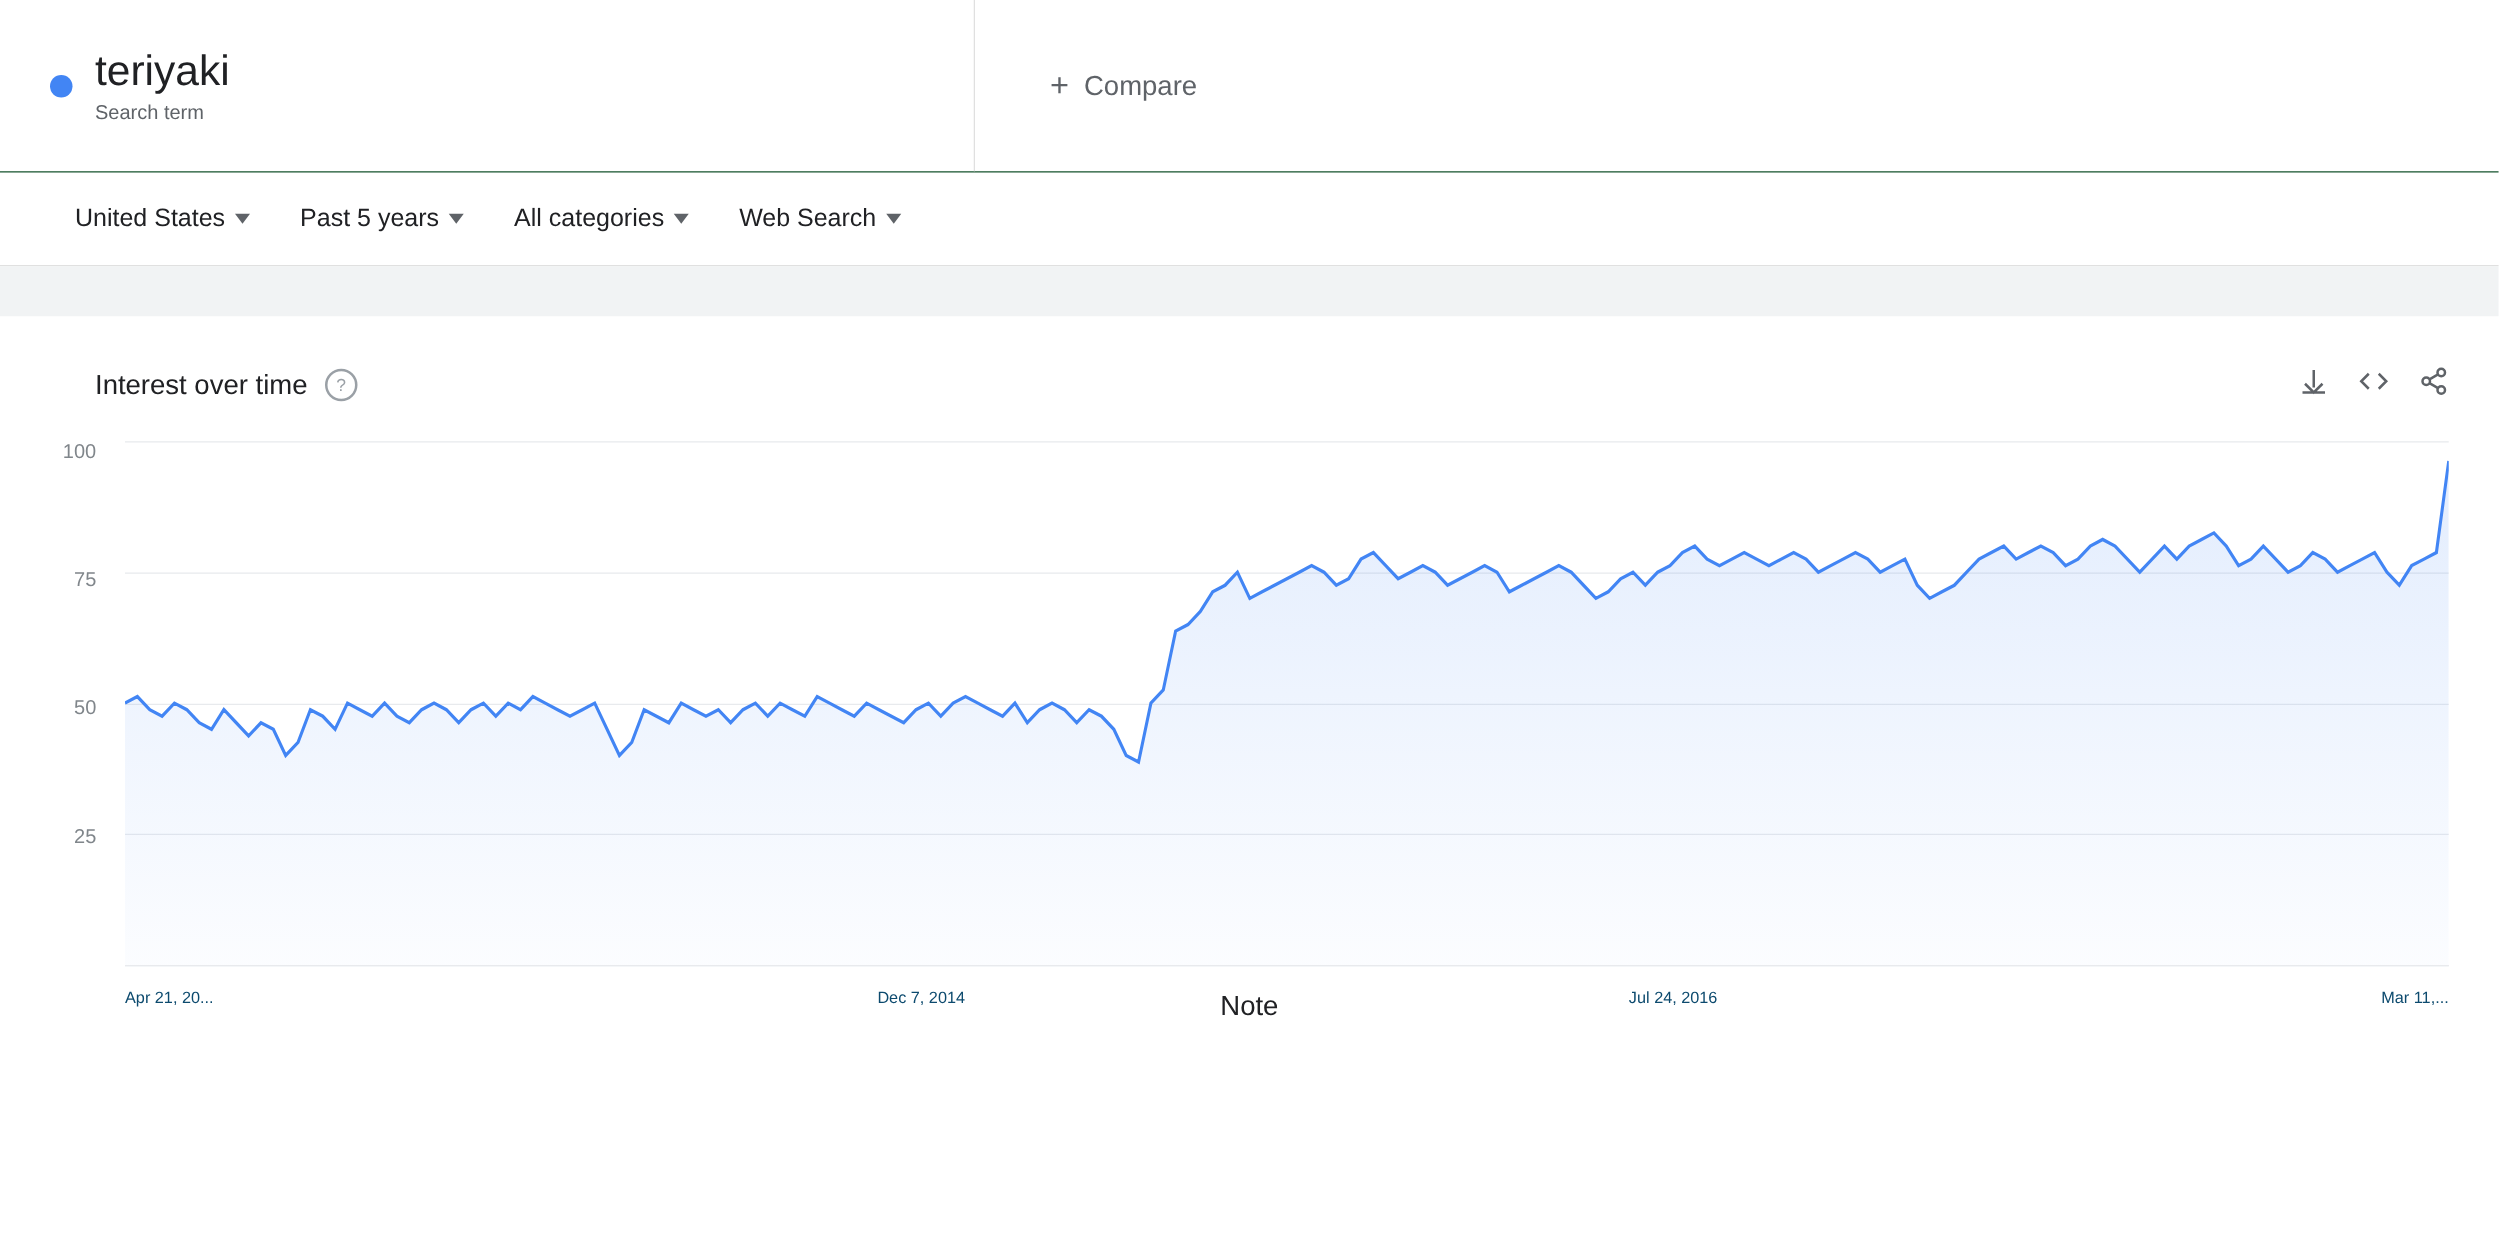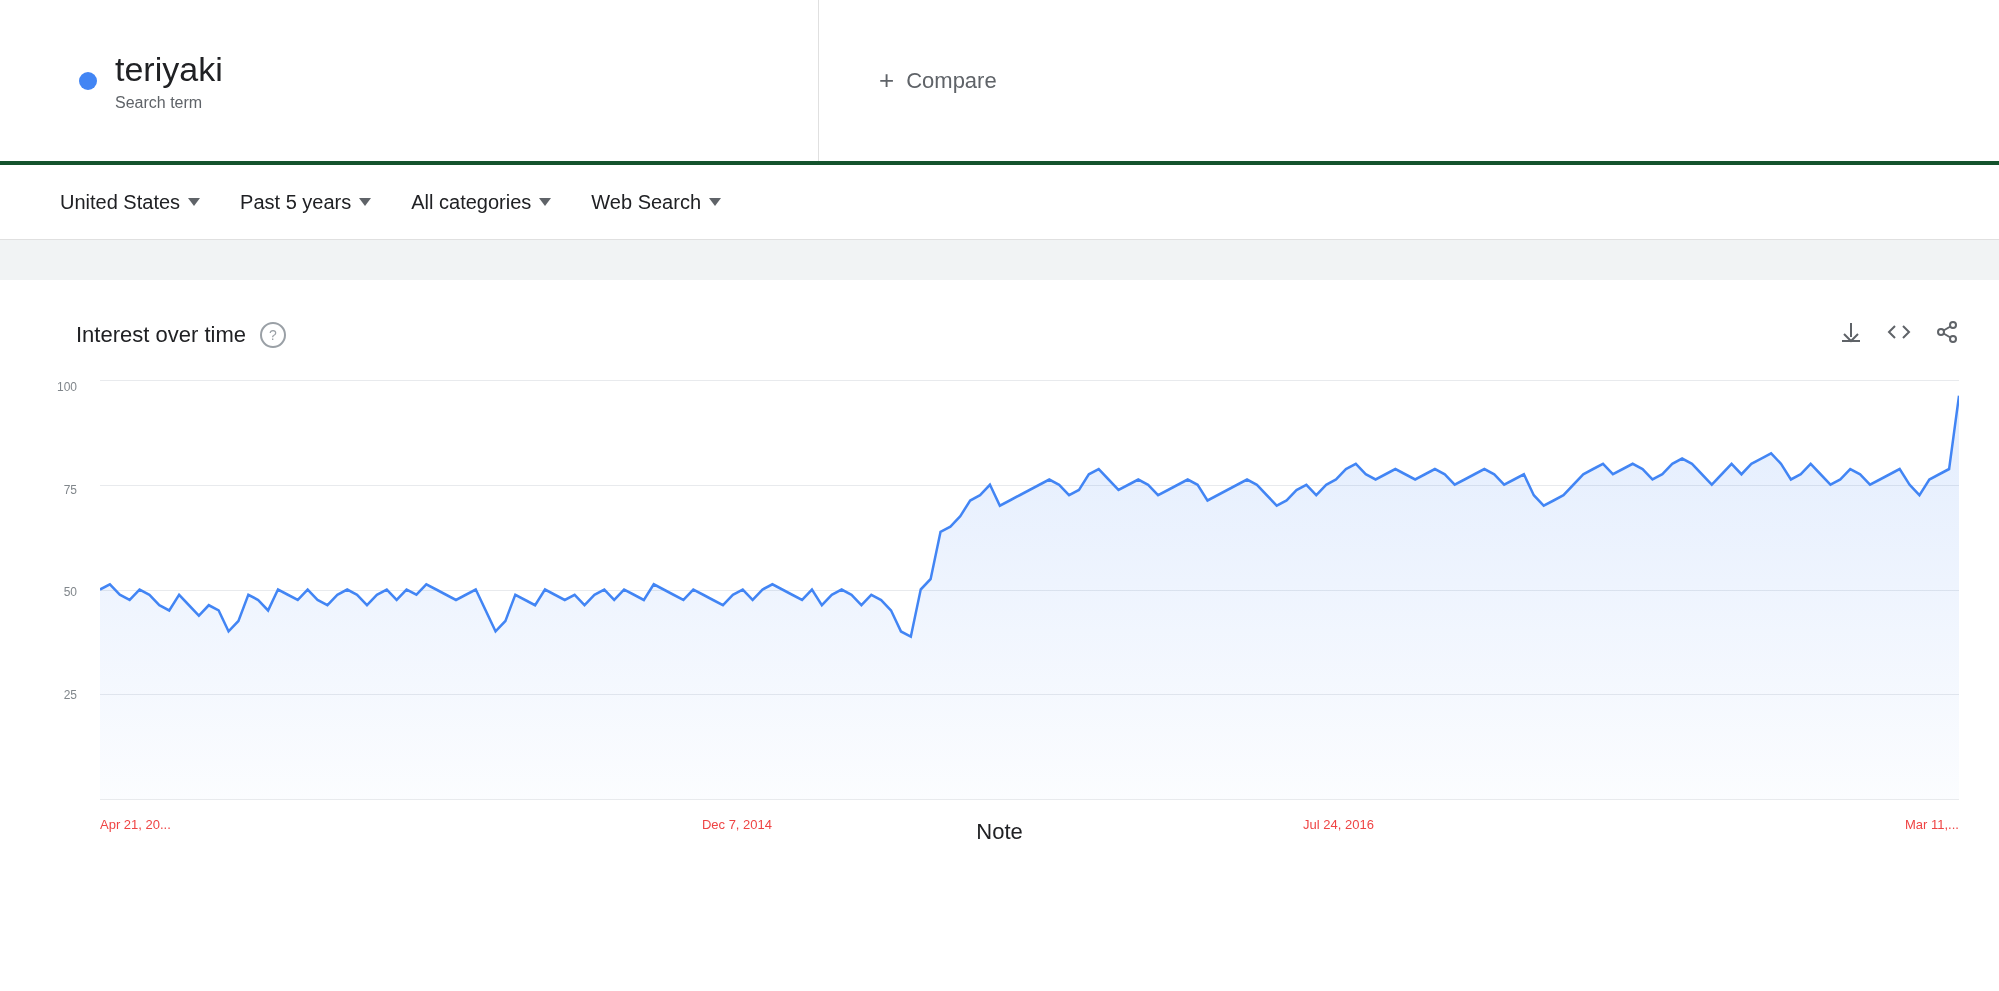--- a/index.html
+++ b/index.html
@@ -1,23 +1,22 @@
 <!DOCTYPE html>
 <html><head>
   <meta charset="utf-8">
   <style>
     * { box-sizing: border-box; margin: 0; padding: 0; }
     body { font-family: 'Google Sans', Arial, sans-serif; background: #fff; color: #202124; width: 1999px; min-height: 991px; }
 
     .header-section {
       display: flex;
       align-items: stretch;
-      border-bottom: 4px solid #14532d;
-      height: 165px;
-      padding-left: 39px;
+      border-bottom: 1px solid #14532d;
+      height: 138px;
     }
 
     .search-term-area {
       flex: 0 0 780px;
       display: flex;
       align-items: center;
       padding: 30px 40px;
       border-right: 1px solid #e0e0e0;
     }
 
@@ -172,21 +171,21 @@
       left: 0;
       top: 0;
       height: calc(100% - 60px);
       display: flex;
       flex-direction: column-reverse;
       justify-content: space-between;
       padding-bottom: 10px;
     }
 
     .y-label {
-      font-size: 12px;
+      font-size: 16px;
       color: #80868b;
       text-align: right;
       width: 45px;
       padding-right: 8px;
     }
 
     .chart-inner {
       position: absolute;
       left: 60px;
       top: 0;
@@ -218,21 +217,21 @@
       right: 0;
       display: flex;
       justify-content: space-between;
       height: 55px;
       align-items: flex-start;
       padding-top: 12px;
     }
 
     .x-label {
       font-size: 13px;
-      color: #ef4444;
+      color: #0c4a6e;
     }
 
     .note-label {
       position: absolute;
       bottom: 15px;
       left: 50%;
       transform: translateX(-50%);
       font-size: 22px;
       color: #202124;
     }

